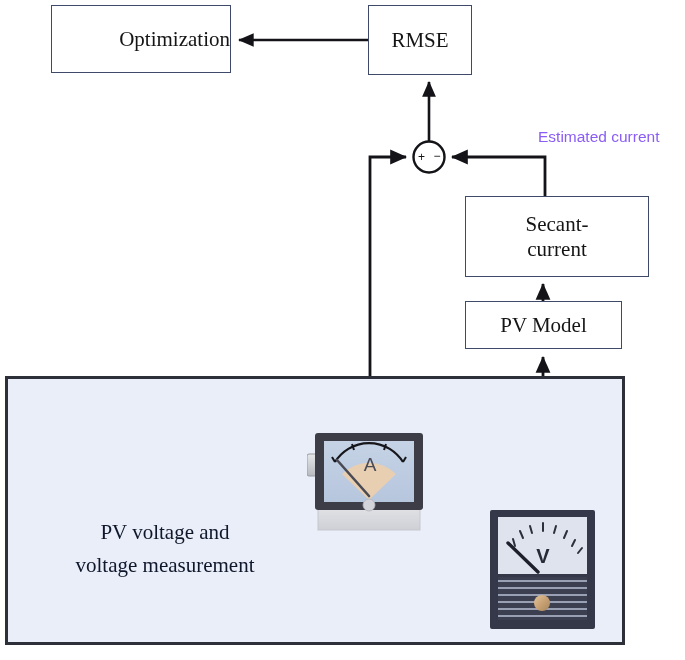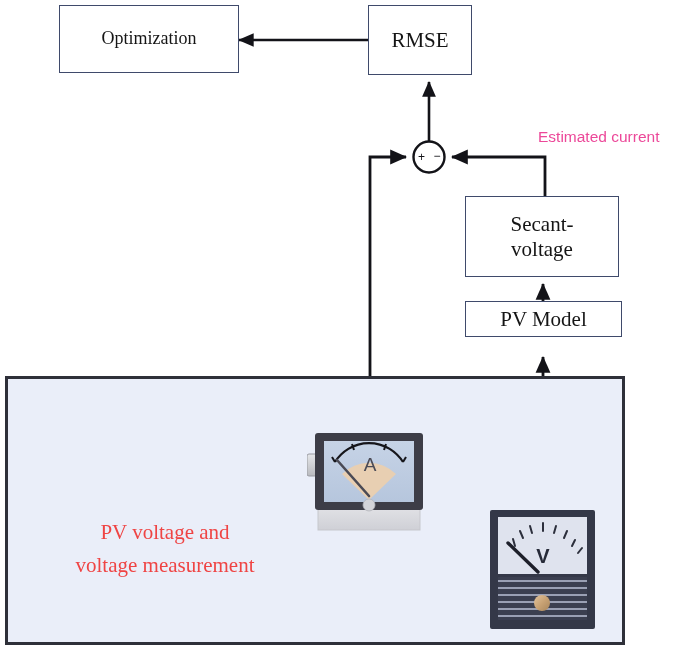--- a/index.html
+++ b/index.html
@@ -31,51 +31,51 @@
     background: #ffffff;
     display: flex;
     align-items: center;
     justify-content: center;
     text-align: center;
     font-family: "Liberation Serif", serif;
     color: #151515;
     line-height: 1.18;
     z-index: 6;
   }
-  #box-optimization { left: 59px;  top: 5px;   width: 180px; height: 68px; font-size: 18px; }
+  #box-optimization { left: 51px;  top: 5px;   width: 180px; height: 68px; font-size: 21px; justify-content: flex-end; }
   #box-rmse         { left: 368px; top: 5px;   width: 104px; height: 70px; font-size: 21px; }
-  #box-secant       { left: 465px; top: 196px; width: 154px; height: 81px; font-size: 21px; }
-  #box-pvmodel      { left: 465px; top: 301px; width: 157px; height: 36px; font-size: 21px; }
+  #box-secant       { left: 465px; top: 196px; width: 184px; height: 81px; font-size: 21px; }
+  #box-pvmodel      { left: 465px; top: 301px; width: 157px; height: 48px; font-size: 21px; }
 
   #panel-zone {
     position: absolute;
     left: 5px; top: 376px;
     width: 620px; height: 269px;
     box-sizing: border-box;
     border: 3px solid #2e3039;
     background: #eaeef9;
     z-index: 1;
   }
   #zone-caption {
     position: absolute;
     left: 30px; top: 516px;
     width: 270px;
     text-align: center;
     font-family: "Liberation Serif", serif;
     font-size: 21px;
-    color: #ef4444;
+    color: #0f172a;
     line-height: 1.55;
     z-index: 4;
   }
   #estimated-label {
     position: absolute;
     left: 538px; top: 128px;
     font-family: "Liberation Sans", sans-serif;
     font-size: 15.5px;
-    color: #ec4899;
+    color: #8b5cf6;
     white-space: nowrap;
     z-index: 7;
   }
   .meter { position: absolute; z-index: 5; }
   #ammeter  { left: 307px; top: 424px; width: 124px; height: 118px; }
   #voltmeter{ left: 486px; top: 506px; width: 113px; height: 127px; }
 </style>
 </head>
 <body>
 
@@ -239,21 +239,21 @@
     </span>
   </div>
 
   <div class="blk" id="box-rmse">
     <span>RMSE</span>
   </div>
 
   <div class="blk" id="box-secant">
     <span>
       <span>Secant-</span><br>
-      <span>voltage</span>
+      <span>current</span>
     </span>
   </div>
 
   <div class="blk" id="box-pvmodel">
     <span>PV Model</span>
   </div>
 
   <div id="estimated-label">Estimated current</div>
 
   <div id="zone-caption">

